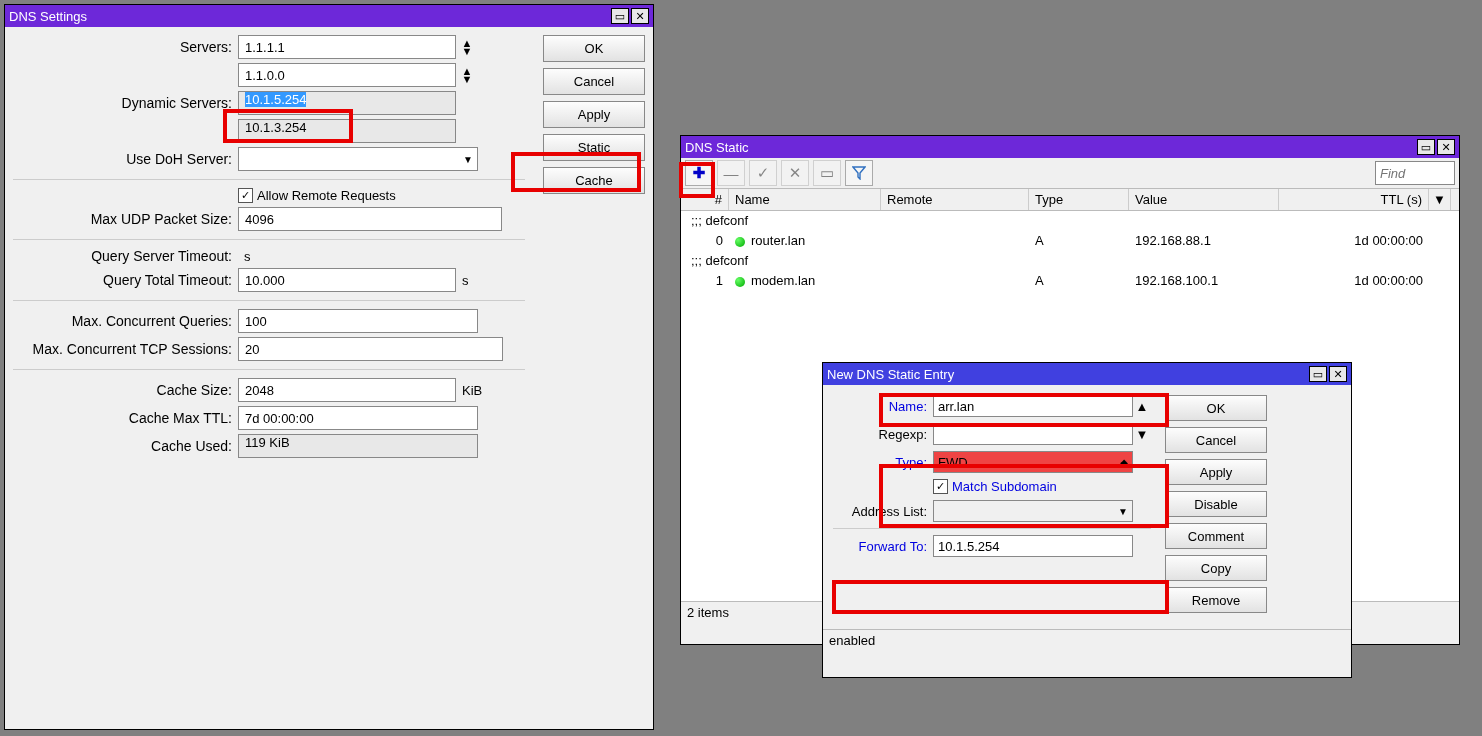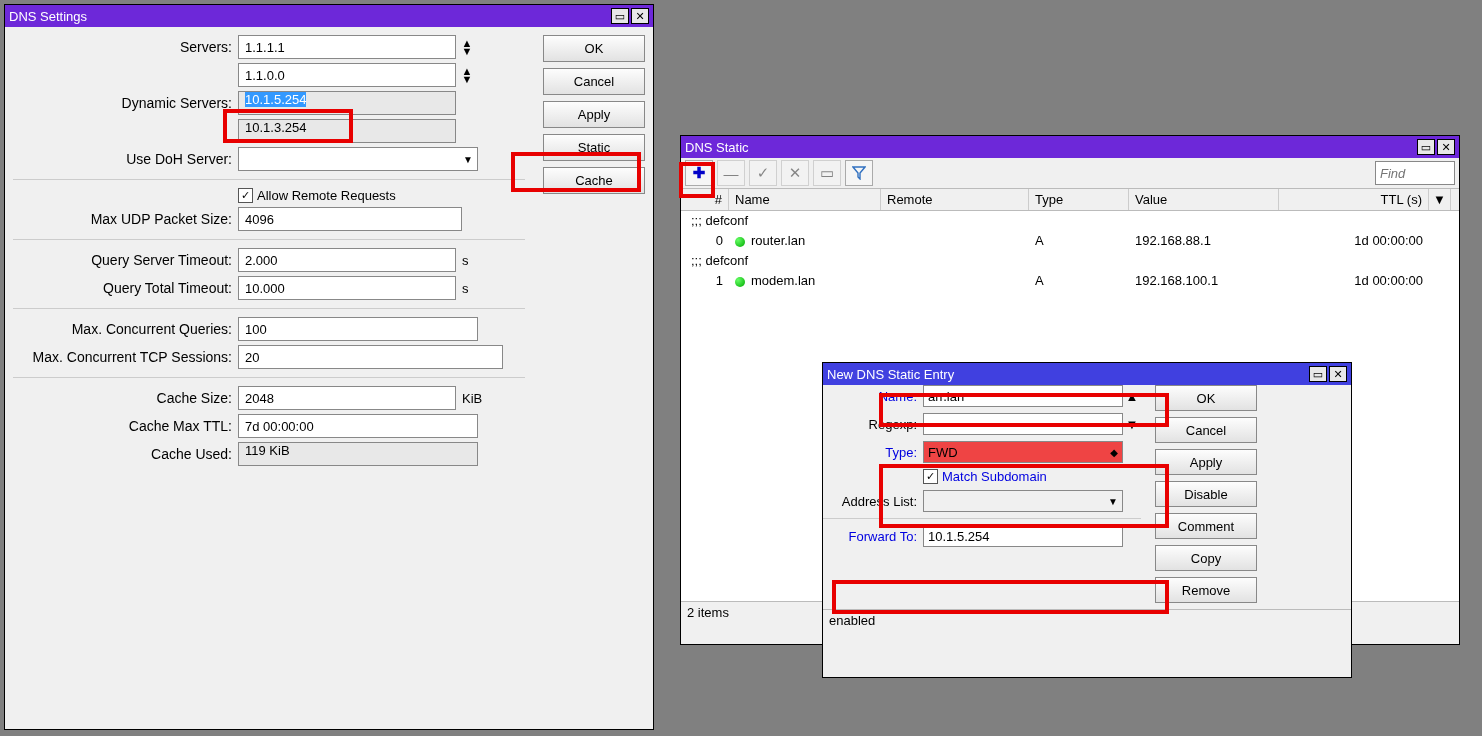--- a/index.html
+++ b/index.html
@@ -192,21 +192,21 @@
   .col-type { width: 100px; }
   .col-value { width: 150px; }
   .col-ttl { width: 150px; text-align: right; }
   .statusbar {
     border-top: 1px solid #bbb;
     padding: 3px 6px;
     font-size: 13px;
     background: #f0f0f0;
   }
   
-  .dlg-body { display: flex; gap: 14px; }
+  .dlg-body { display: flex; padding: 10px; gap: 14px; }
   .dlg-form .form-row { margin-bottom: 6px; }
   .dlg-label { width: 100px; text-align: right; padding-right: 6px; font-size: 13px; }
   .dlg-label.changed { color: #0000e0; }
   .dlg-input {
     font: inherit; height: 22px;
     border: 1px solid #888; background: #fff;
     padding: 0 4px; width: 200px;
   }
   .dlg-select {
     font: inherit; height: 22px;
@@ -280,26 +280,25 @@
       <div class="form-row">
         <div class="label-col"></div>
         <div class="checkbox-row">
           <div class="checkbox">✓</div>
           <span>Allow Remote Requests</span>
         </div>
       </div>
 
       <div class="form-row">
         <div class="label-col">Max UDP Packet Size:</div>
-        <input class="input-text" style="width: 224px;" value="4096">
+        <input class="input-text" style="width: 264px;" value="4096">
       </div>
       <hr class="hr">
       <div class="form-row">
         <div class="label-col">Query Server Timeout:</div>
-        <input class="input-text" value="2.000" style="">
         <span class="unit">s</span>
       </div>
       <div class="form-row">
         <div class="label-col">Query Total Timeout:</div>
         <input class="input-text" value="10.000" style="">
         <span class="unit">s</span>
       </div>
       <hr class="hr">
       <div class="form-row">
         <div class="label-col">Max. Concurrent Queries:</div>

